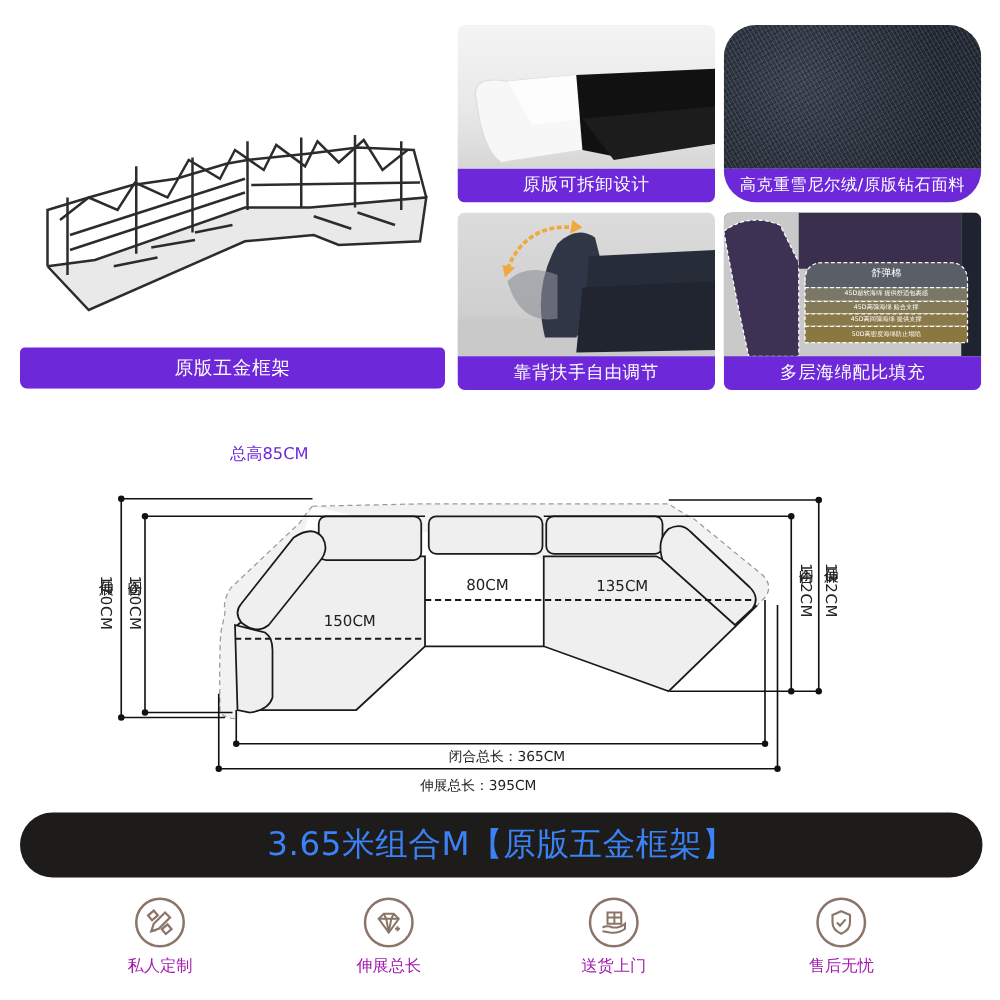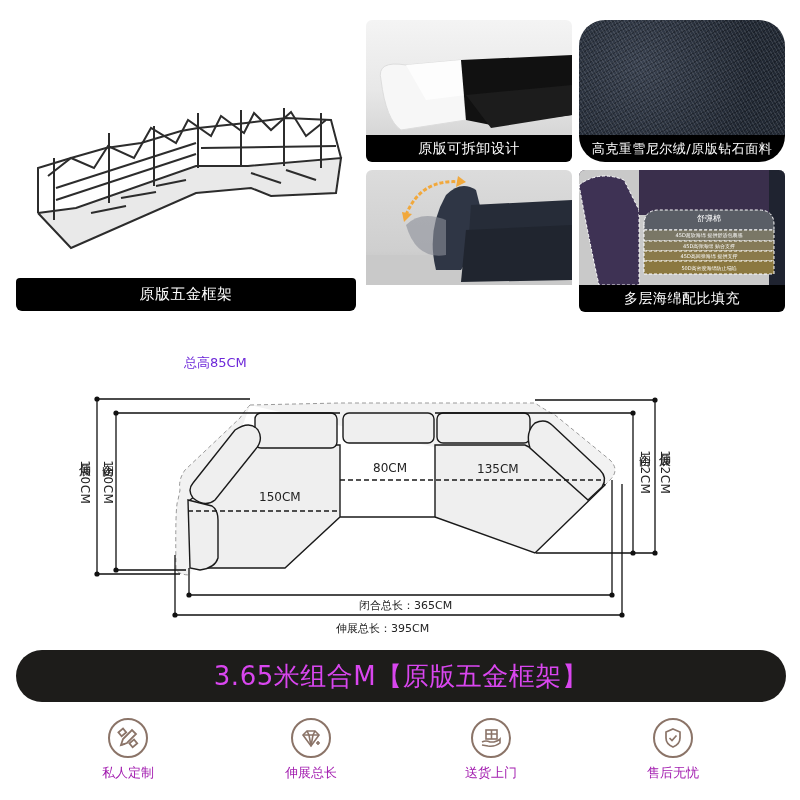--- a/index.html
+++ b/index.html
@@ -3,21 +3,21 @@
 <meta charset="utf-8">
 <style>
   * { box-sizing: border-box; margin: 0; padding: 0; }
   html, body { width: 800px; height: 800px; background: #ffffff; overflow: hidden; }
   body { position: relative; font-family: "DejaVu Sans", "Liberation Sans", sans-serif; color: #222; }
 
   .card { position: absolute; border-radius: 6px; overflow: hidden; }
   .card .photo { position: absolute; left: 0; top: 0; width: 100%; }
   .card .caption {
     position: absolute; left: 0; bottom: 0; width: 100%;
-    background: #000000; color: #ffffff; text-align: center;
+    background: #6d28d9; color: #ffffff; text-align: center;
     font-size: 14px; letter-spacing: 0.5px;
   }
 
   
   #card-frame { left: 16px; top: 8px; width: 340px; height: 303px; border-radius: 0 0 6px 6px; }
   #card-frame .photo { height: 270px; background: #ffffff; }
   #card-frame .caption { height: 33px; line-height: 33px; font-size: 15px; border-radius: 4px; }
 
   #card-detach { left: 366px; top: 20px; width: 206px; height: 142px; }
   #card-detach .photo { height: 115px; background: linear-gradient(180deg,#f4f4f4 0%,#e8e8e8 60%,#d6d6d6 100%); }
@@ -40,21 +40,21 @@
   #card-foam .photo { height: 115px; background: linear-gradient(180deg,#3a2f4a 0%, #2a2433 100%); }
   #card-foam .caption { height: 27px; line-height: 27px; }
   #total-height { position: absolute; left: 184px; top: 354px; font-size: 13px; color: #6d28d9; }
   .dim-label { position: absolute; font-size: 11px; color: #222; white-space: nowrap; }
   .vert { writing-mode: vertical-rl; font-size: 12px; letter-spacing: 0.5px; }
 
   
   #banner {
     position: absolute; left: 16px; top: 650px; width: 770px; height: 52px;
     background: #1d1c1a; border-radius: 26px; text-align: center;
-    line-height: 52px; color: #d946ef; font-size: 26px; letter-spacing: 0.5px;
+    line-height: 52px; color: #3b82f6; font-size: 26px; letter-spacing: 0.5px;
   }
 
   
   .feature { position: absolute; top: 718px; width: 90px; text-align: center; }
   .feature .icon-circle {
     width: 40px; height: 40px; margin: 0 auto; border: 2.5px solid #8b7468;
     border-radius: 50%; display: flex; align-items: center; justify-content: center;
   }
   .feature .label { margin-top: 6px; font-size: 13px; color: #a21caf; }
 </style>
@@ -118,20 +118,21 @@
       <rect x="0" y="85" width="206" height="30" fill="#c9c9c9"></rect>
       <path d="M80,25 Q95,10 110,20 L120,60 L95,100 L70,100 Q60,60 80,25 Z" fill="#2f3645"></path>
       <path d="M105,35 L206,30 L206,105 L100,110 Z" fill="#262c38"></path>
       <path d="M100,60 L206,55 L206,110 L95,112 Z" fill="#20252f"></path>
       <path d="M40,55 Q55,40 80,50 L80,85 Q50,90 40,55 Z" fill="#8c909a" opacity="0.6"></path>
       <path d="M40,45 Q55,8 95,12" stroke="#f1a83c" stroke-width="3" stroke-dasharray="4,2" fill="none"></path>
       <polygon points="92,6 100,12 90,17" fill="#f1a83c"></polygon>
       <polygon points="36,42 46,44 38,52" fill="#f1a83c"></polygon>
     </svg>
   </div>
+  <div class="caption">靠背扶手自由调节</div>
 </div>
 
 <div id="card-foam" class="card">
   <div class="photo">
     <svg width="206" height="115" viewBox="0 0 206 115">
       <rect x="0" y="0" width="206" height="115" fill="#c9c9c9"></rect>
       <path d="M0,15 Q20,0 45,10 L60,40 L60,115 L20,115 Q10,70 0,15 Z" fill="#3e3254" stroke="#fff" stroke-dasharray="3,2"></path>
       <rect x="60" y="0" width="130" height="45" fill="#3a2f4c"></rect>
       <rect x="190" y="0" width="16" height="115" fill="#1f2330"></rect>
       <path d="M65,55 Q65,40 80,40 L180,40 Q195,40 195,55 L195,60 L65,60 Z" fill="#5a5e66" stroke="#fff" stroke-dasharray="3,2"></path>

